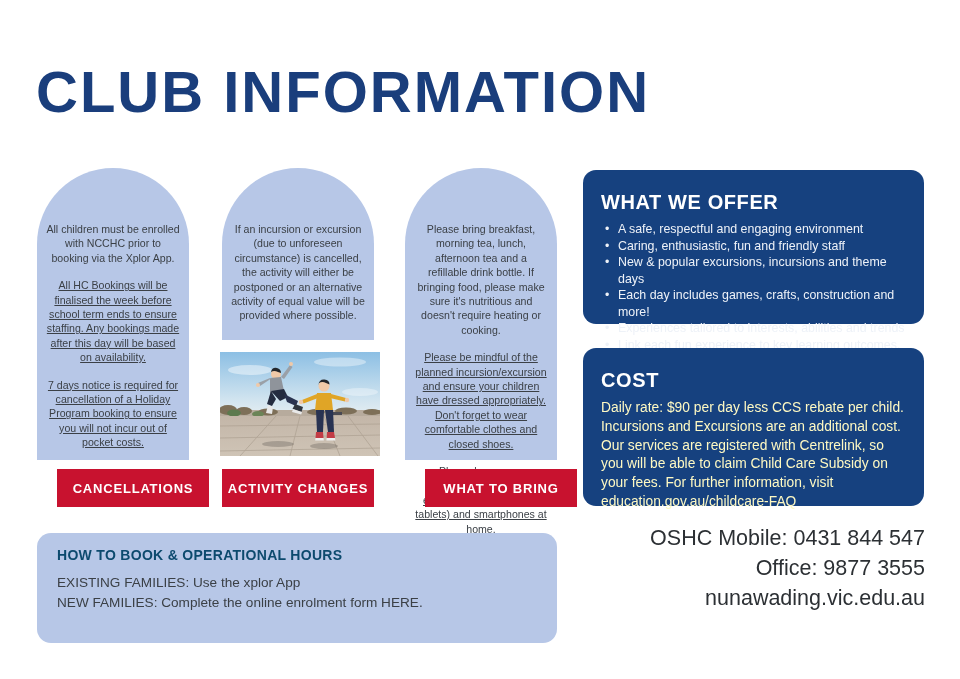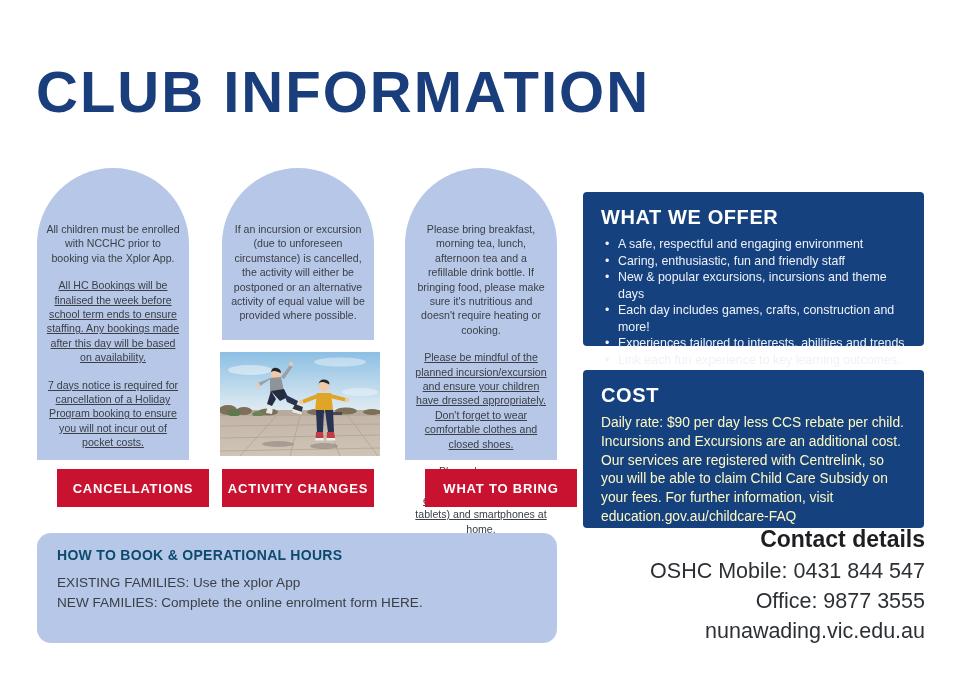--- a/index.html
+++ b/index.html
@@ -46,22 +46,22 @@
     font-size: 13px; font-weight: 700; letter-spacing: 0.8px;
     text-align: center; white-space: nowrap;
   }
   .bar-1 { left: 37px; margin-left: 20px; }
   .bar-2 { left: 222px; }
   .bar-3 { left: 425px; }
 
   
   .navy-box {
     position: absolute; left: 583px; width: 341px;
-    background: #16417f; border-radius: 4px;
-    color: #e9eef6; padding: 14px 18px 12px 18px; margin-top: 22px;
+    background: #16417f; border-radius: 13px;
+    color: #e9eef6; padding: 21px 18px 12px 18px;
   }
   .offer-box { top: 170px; height: 154px; }
   .cost-box  { top: 348px; height: 158px; }
   .navy-box h2 {
     color: #ffffff; font-size: 20px; font-weight: 700;
     letter-spacing: 0.6px; margin-bottom: 7px;
   }
   .offer-box ul { list-style: none; }
   .offer-box li {
     position: relative; padding-left: 17px;
@@ -213,21 +213,20 @@
       <li>Link each fun experience to key learning outcomes.</li>
     </ul>
   </div>
 
   <div class="navy-box cost-box">
     <h2>COST</h2>
     <div class="cost-body">Daily rate: $90 per day less CCS rebate per child. Incursions and Excursions are an additional cost. Our services  are registered with Centrelink, so you will be able to claim Child Care Subsidy on your fees. For further information, visit education.gov.au/childcare-FAQ</div>
   </div>
 
   <div class="contact">
-    <div class="contact-title">Contact details</div>
     <div class="contact-line">OSHC Mobile: 0431 844 547</div>
     <div class="contact-line">Office: 9877 3555</div>
     <div class="contact-line">nunawading.vic.edu.au</div>
   </div>
 
   <div class="book-box">
     <h3>HOW TO BOOK &amp; OPERATIONAL HOURS</h3>
     <div class="book-line">EXISTING FAMILIES: Use the xplor App</div>
     <div class="book-line">NEW FAMILIES: Complete the online enrolment form HERE.</div>
   </div>

